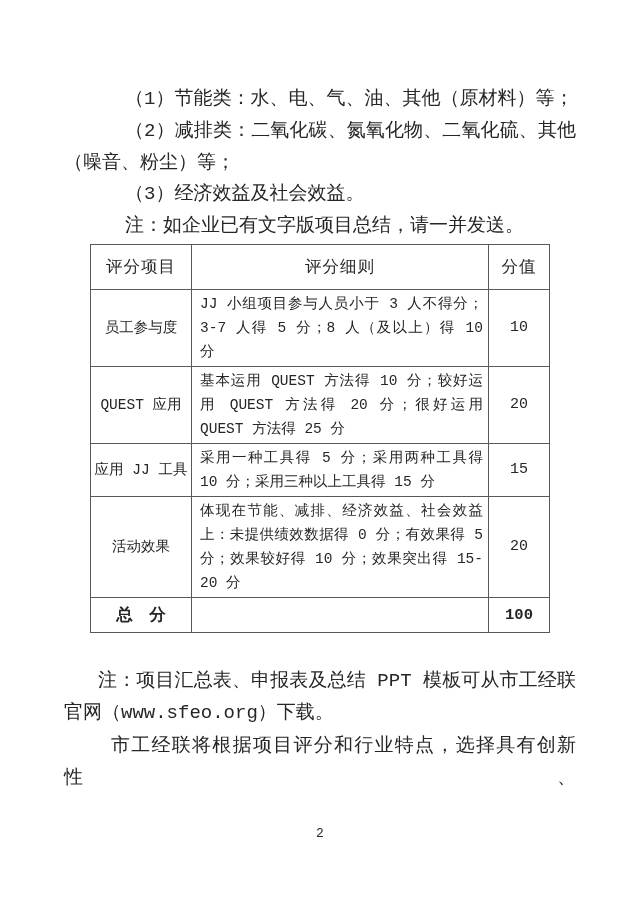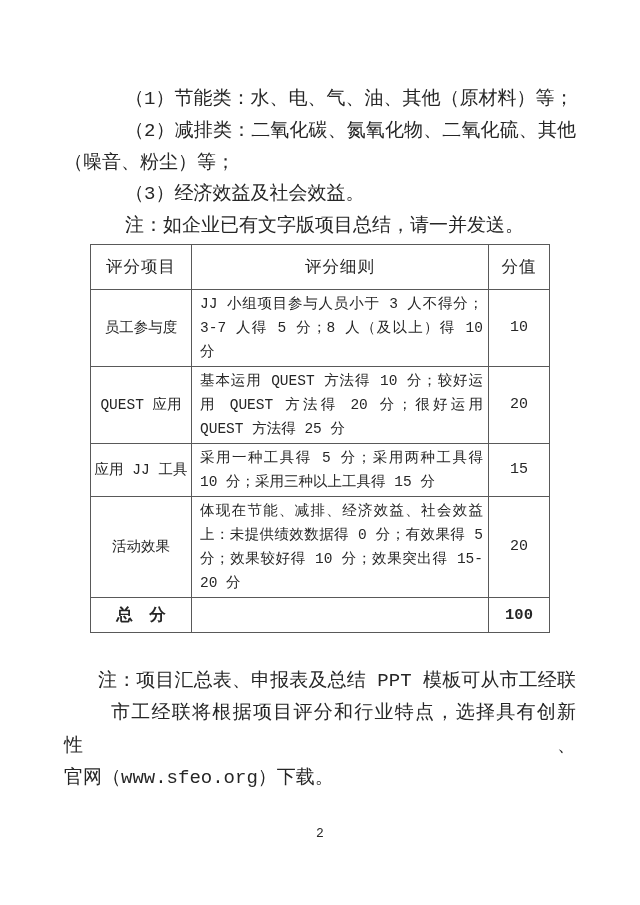--- a/index.html
+++ b/index.html
@@ -135,20 +135,20 @@
         <tr class="rt">
           <td class="item">总　分</td>
           <td class="detail"></td>
           <td class="score">100</td>
         </tr>
       </tbody>
     </table>
 
     <div class="notes">
       <div class="txt-line ind-b stretch">注：项目汇总表、申报表及总结 PPT 模板可从市工经联</div>
+      <div class="txt-line">官网（www.sfeo.org）下载。</div>
       <div class="txt-line ind-c stretch">市工经联将根据项目评分和行业特点，选择具有创新性、</div>
-      <div class="txt-line">官网（www.sfeo.org）下载。</div>
     </div>
 
   </div>
 
   <div class="page-number">2</div>
 </div>
 
 </body></html>

